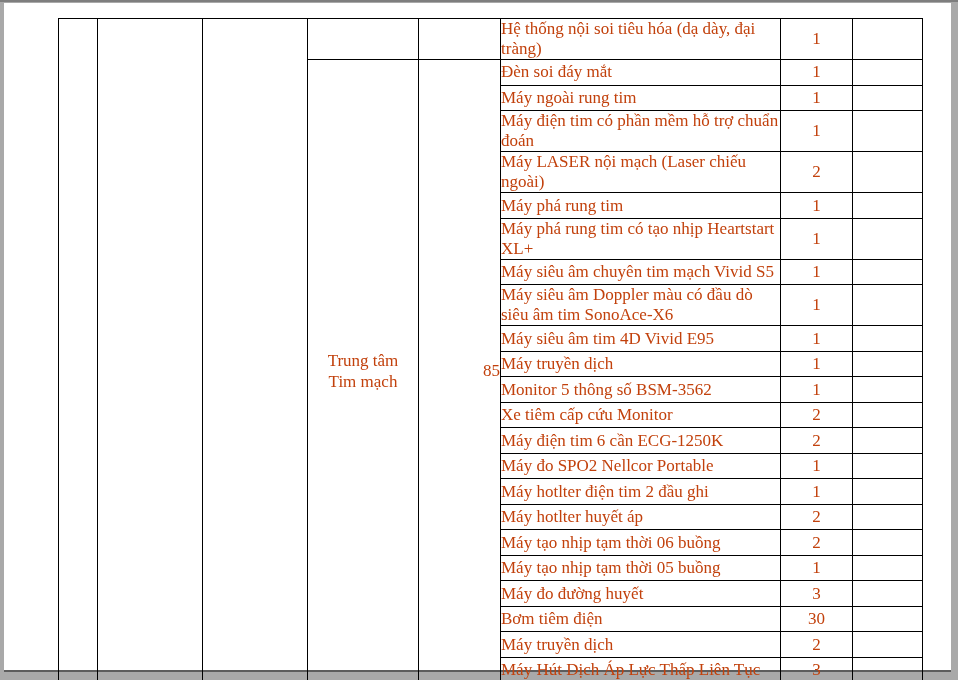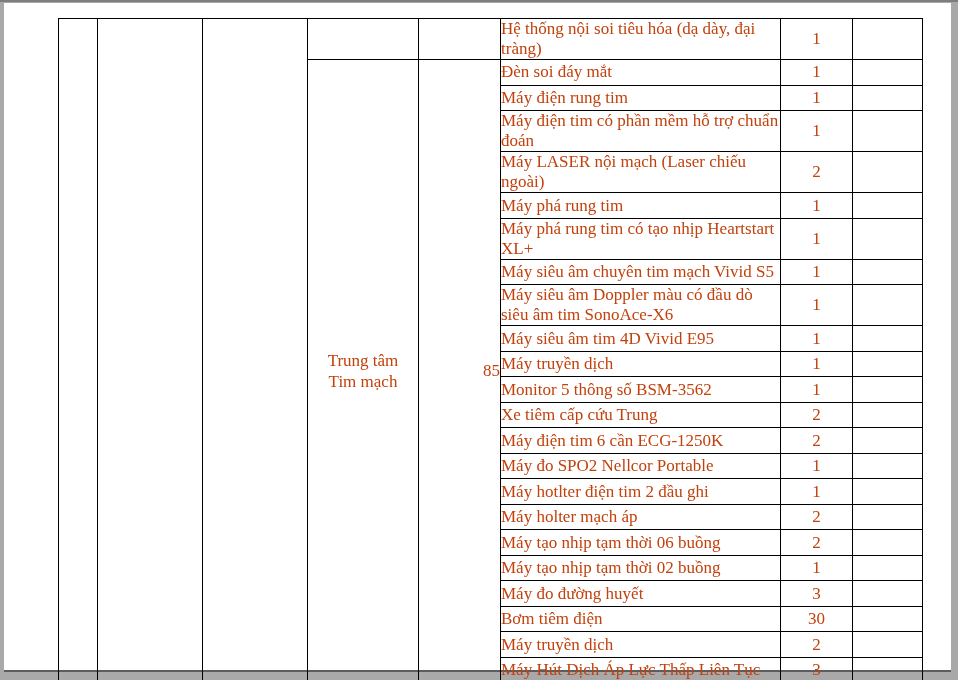--- a/index.html
+++ b/index.html
@@ -84,21 +84,21 @@
         <td class="c-group" rowspan="22">
           <div class="group-label-inner">Trung tâm Tim mạch</div>
         </td>
         <td class="c-total" rowspan="22">85</td>
         <td class="c-name">Đèn soi đáy mắt</td>
         <td class="c-qty">1</td>
         <td></td>
       </tr>
 
   <tr>
-    <td class="c-name">Máy điện rung tim</td>
+    <td class="c-name">Máy ngoài rung tim</td>
     <td class="c-qty">1</td>
     <td></td>
   </tr>
 
   <tr>
     <td class="c-name">Máy điện tim có phần mềm hỗ trợ chuẩn đoán</td>
     <td class="c-qty">1</td>
     <td></td>
   </tr>
 
@@ -144,21 +144,21 @@
     <td></td>
   </tr>
 
   <tr>
     <td class="c-name">Monitor 5 thông số BSM-3562</td>
     <td class="c-qty">1</td>
     <td></td>
   </tr>
 
   <tr>
-    <td class="c-name">Xe tiêm cấp cứu Trung</td>
+    <td class="c-name">Xe tiêm cấp cứu Monitor</td>
     <td class="c-qty">2</td>
     <td></td>
   </tr>
 
   <tr>
     <td class="c-name">Máy điện tim 6 cần ECG-1250K</td>
     <td class="c-qty">2</td>
     <td></td>
   </tr>
 
@@ -168,33 +168,33 @@
     <td></td>
   </tr>
 
   <tr>
     <td class="c-name">Máy hotlter điện tim 2 đầu ghi</td>
     <td class="c-qty">1</td>
     <td></td>
   </tr>
 
   <tr>
-    <td class="c-name">Máy holter mạch áp</td>
+    <td class="c-name">Máy hotlter huyết áp</td>
     <td class="c-qty">2</td>
     <td></td>
   </tr>
 
   <tr>
     <td class="c-name">Máy tạo nhịp tạm thời 06 buồng</td>
     <td class="c-qty">2</td>
     <td></td>
   </tr>
 
   <tr>
-    <td class="c-name">Máy tạo nhịp tạm thời 02 buồng</td>
+    <td class="c-name">Máy tạo nhịp tạm thời 05 buồng</td>
     <td class="c-qty">1</td>
     <td></td>
   </tr>
 
   <tr>
     <td class="c-name">Máy đo đường huyết</td>
     <td class="c-qty">3</td>
     <td></td>
   </tr>
 

